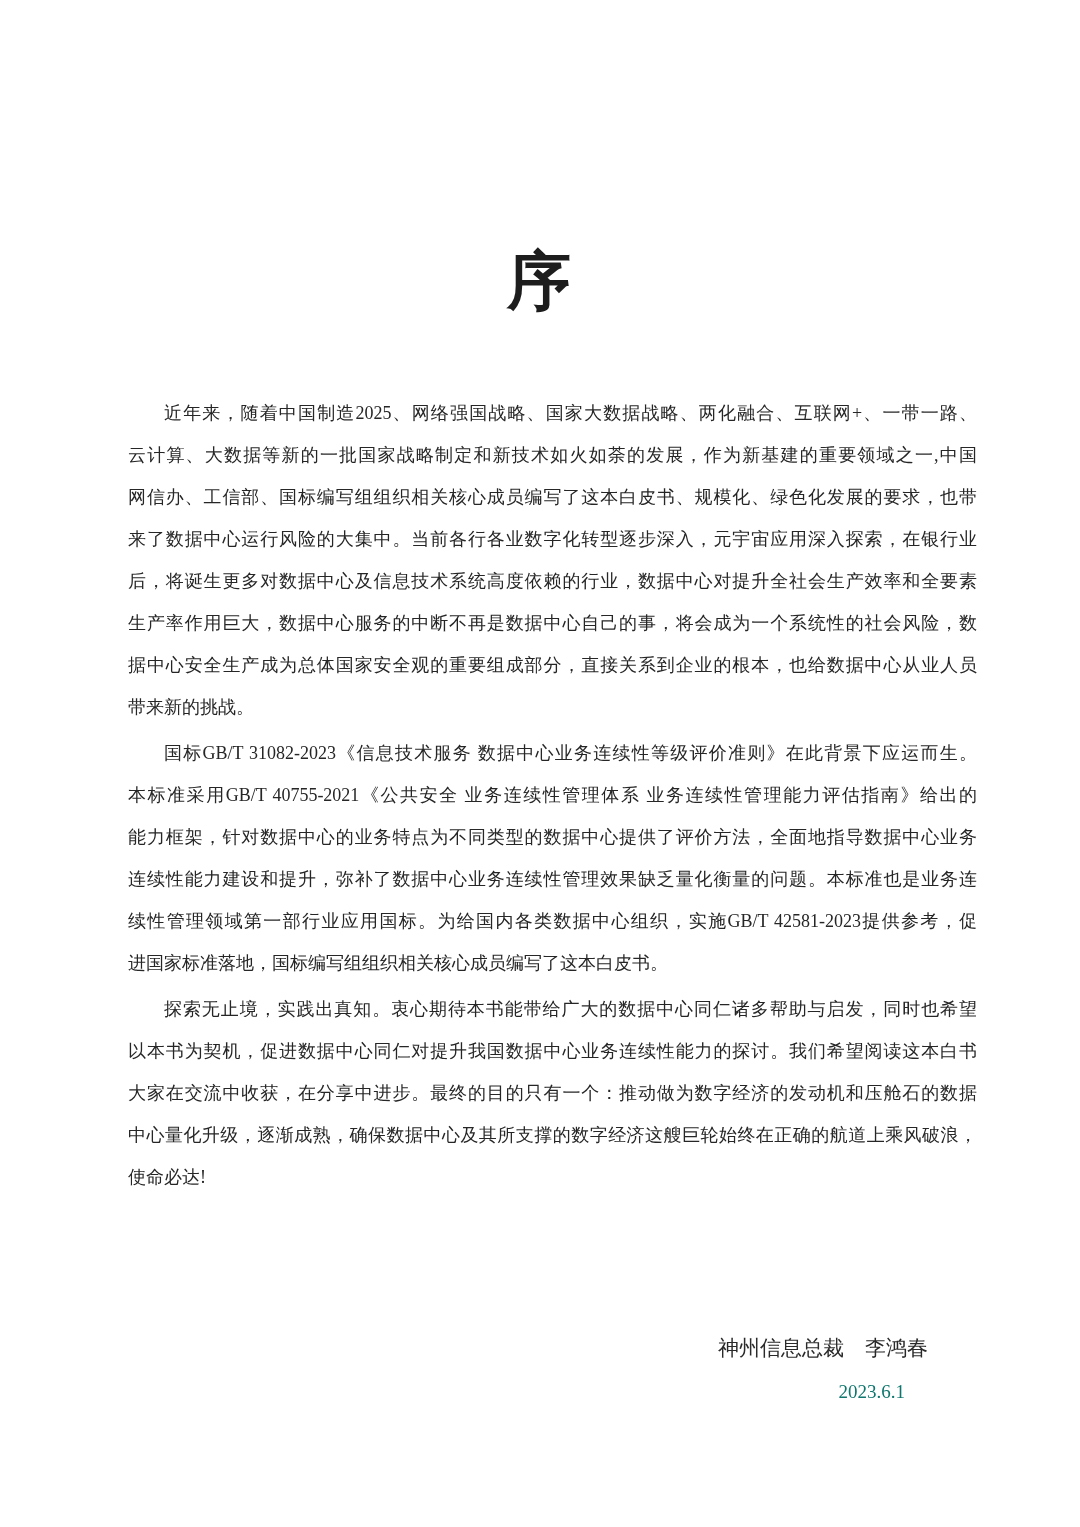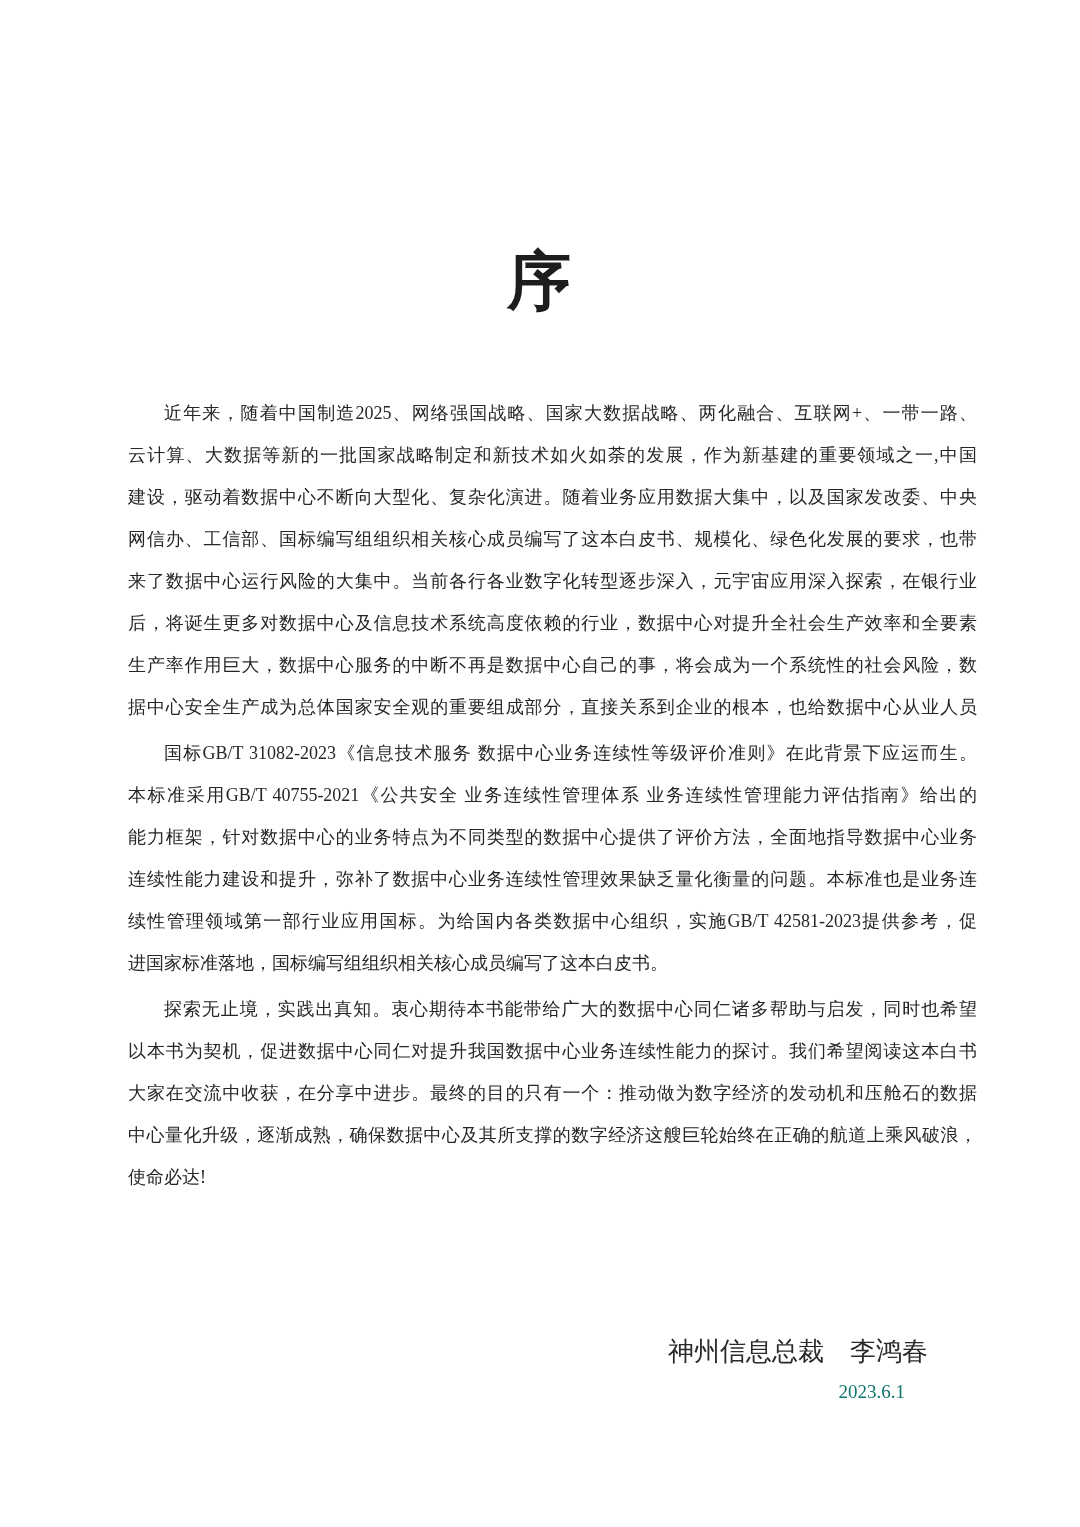--- a/index.html
+++ b/index.html
@@ -48,21 +48,21 @@
   }
   .line.indent {
     text-indent: 2em;
   }
   .signature {
     position: absolute;
     top: 1334px;
     left: 128px;
     width: 800px;
     text-align: right;
-    font-size: 26px;
+    font-size: 21px;
     color: #2a2a2a;
   }
   .date {
     position: absolute;
     top: 1381px;
     left: 128px;
     width: 777px;
     text-align: right;
     font-size: 19px;
     color: #0f766e;
@@ -70,26 +70,26 @@
 </style>
 </head>
 <body>
 
 <div class="page">
   <h1 class="title">序</h1>
   <div class="body-text">
       <div class="paragraph">
         <div class="line justify indent">近年来，随着中国制造2025、网络强国战略、国家大数据战略、两化融合、互联网+、一带一路、</div>
         <div class="line justify">云计算、大数据等新的一批国家战略制定和新技术如火如荼的发展，作为新基建的重要领域之一,中国</div>
-        <div class="line justify">建设，驱动着数据中心不断向大型化、复杂化演进。随着业务应用数据大集中，以及国家发改委、中央</div>
         <div class="line justify">网信办、工信部、国标编写组组织相关核心成员编写了这本白皮书、规模化、绿色化发展的要求，也带</div>
         <div class="line justify">来了数据中心运行风险的大集中。当前各行各业数字化转型逐步深入，元宇宙应用深入探索，在银行业</div>
         <div class="line justify">后，将诞生更多对数据中心及信息技术系统高度依赖的行业，数据中心对提升全社会生产效率和全要素</div>
         <div class="line justify">生产率作用巨大，数据中心服务的中断不再是数据中心自己的事，将会成为一个系统性的社会风险，数</div>
         <div class="line justify">据中心安全生产成为总体国家安全观的重要组成部分，直接关系到企业的根本，也给数据中心从业人员</div>
+        <div class="line">带来新的挑战。</div>
       </div>
       <div class="paragraph">
         <div class="line justify indent">国标GB/T 31082-2023《信息技术服务 数据中心业务连续性等级评价准则》在此背景下应运而生。</div>
         <div class="line justify">本标准采用GB/T 40755-2021《公共安全 业务连续性管理体系 业务连续性管理能力评估指南》给出的</div>
         <div class="line justify">能力框架，针对数据中心的业务特点为不同类型的数据中心提供了评价方法，全面地指导数据中心业务</div>
         <div class="line justify">连续性能力建设和提升，弥补了数据中心业务连续性管理效果缺乏量化衡量的问题。本标准也是业务连</div>
         <div class="line justify">续性管理领域第一部行业应用国标。为给国内各类数据中心组织，实施GB/T 42581-2023提供参考，促</div>
         <div class="line">进国家标准落地，国标编写组组织相关核心成员编写了这本白皮书。</div>
       </div>
       <div class="paragraph">

